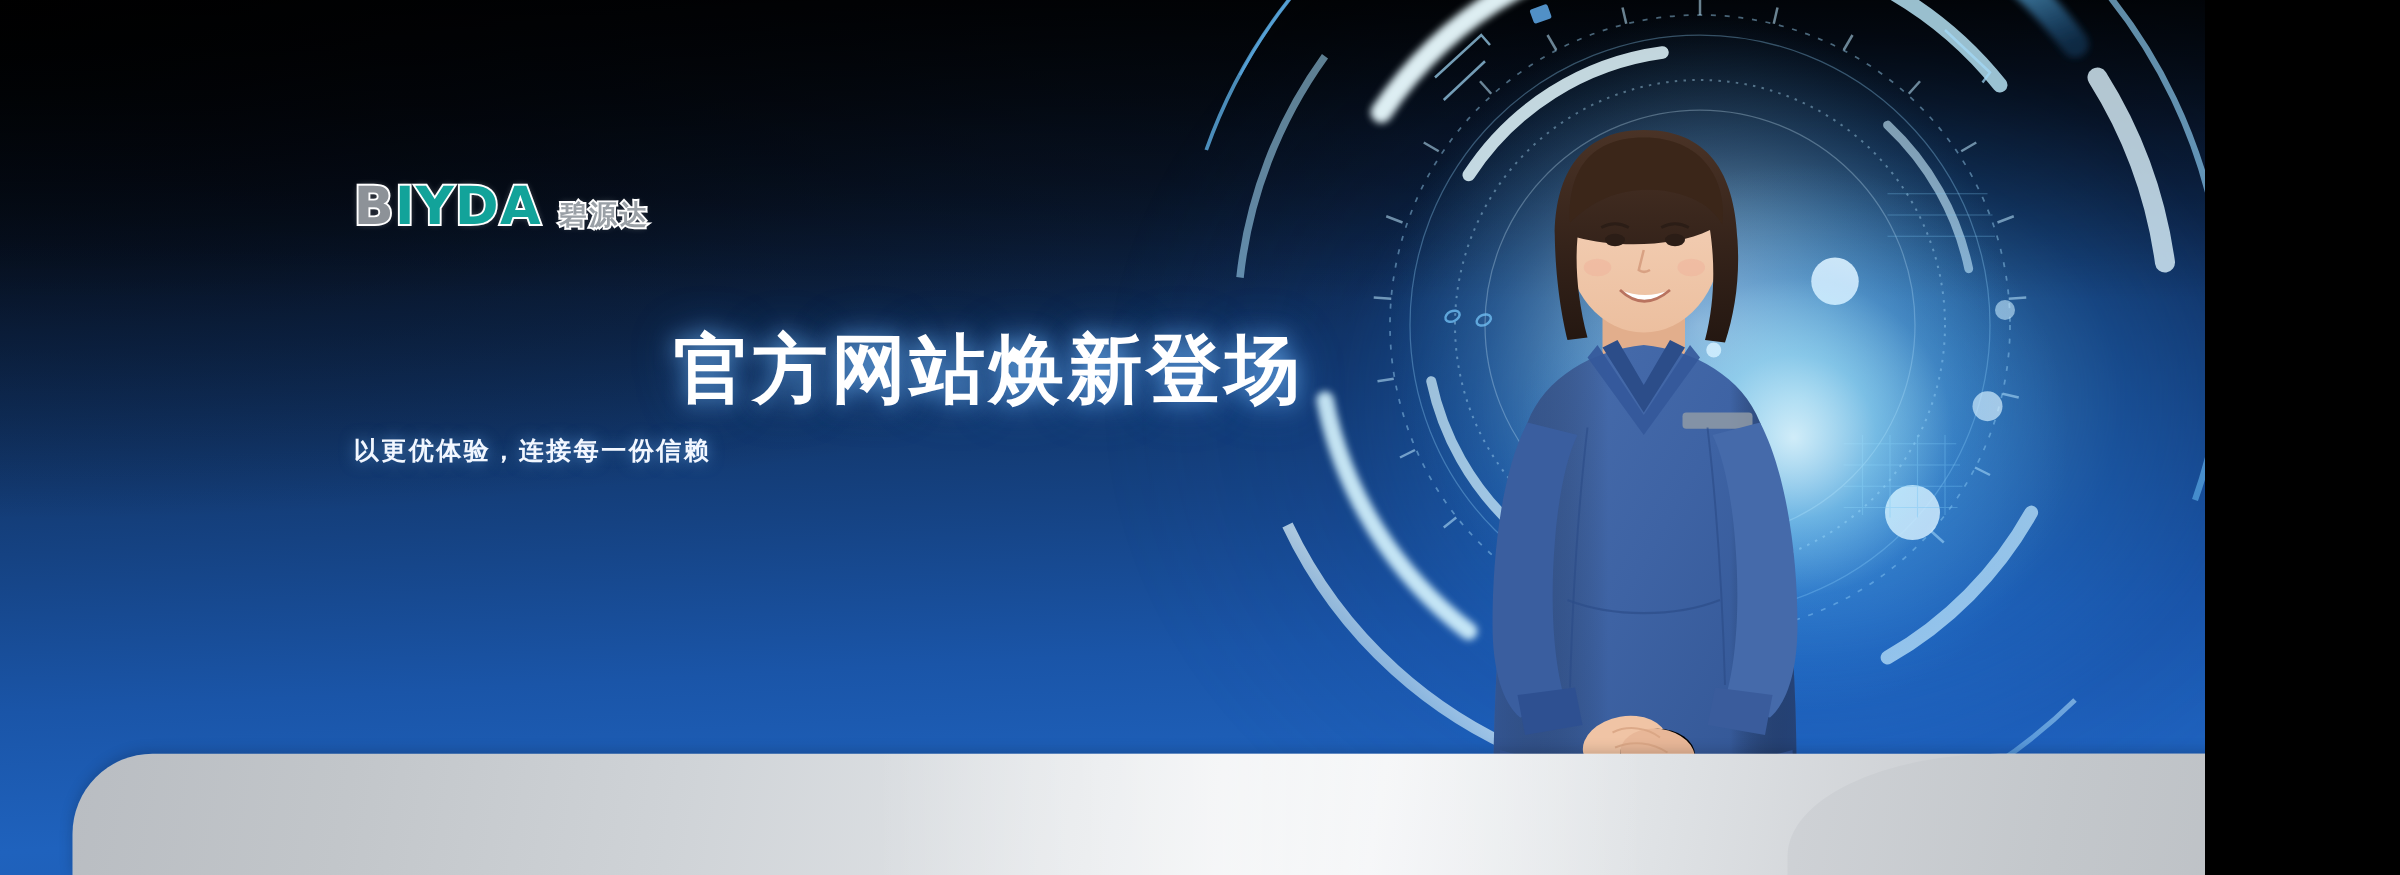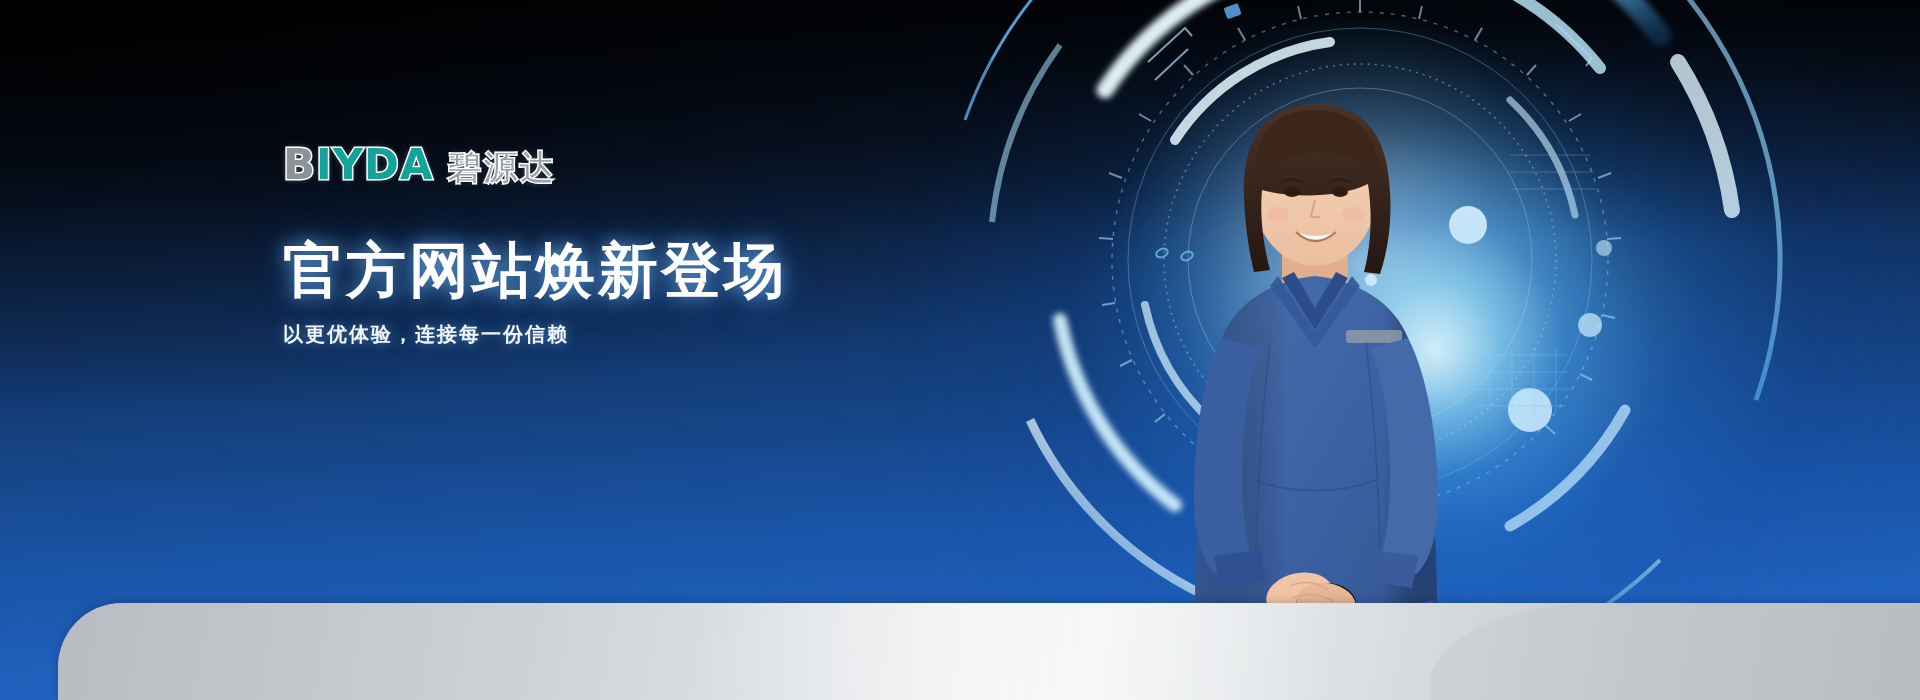--- a/index.html
+++ b/index.html
@@ -1,17 +1,17 @@
 <!DOCTYPE html>
 <html><head>
 <meta charset="utf-8">
 <style>
   html,body{margin:0;padding:0;background:#000;}
   #stage{
-    position:relative;width:1920px;height:700px;overflow:hidden;
+    position:relative;width:1764px;height:700px;overflow:hidden;
     font-family:"Liberation Sans","DejaVu Sans",sans-serif;
     background:#061028;
   }
 
   
   .bg-base{
     position:absolute;inset:0;
     background:linear-gradient(177deg,
        #03060f 0%,
        #07111f 10%,
@@ -59,36 +59,37 @@
   .content{position:absolute;left:283px;top:140px;width:760px;}
 
   .logo{display:flex;align-items:flex-end;gap:14px;height:46px;}
   .logo-mark{
     font-size:42px;font-weight:700;letter-spacing:1px;line-height:1;
     font-family:"DejaVu Sans","Liberation Sans",sans-serif;
   }
   .logo-mark .l-b{color:#8d9298;}
   .logo-mark .l-rest{color:#12a39a;}
   .logo-cn{
-    font-size:34px;font-weight:400;color:#9aa0a6;line-height:1;
+    font-size:22px;font-weight:700;color:#9aa0a6;line-height:1;
     letter-spacing:2px;position:relative;top:-2px;
     font-family:"DejaVu Sans","Liberation Sans",sans-serif;
   }
   .logo-mark,.logo-cn{
     -webkit-text-stroke:3px #ffffff;
     paint-order:stroke fill;
     text-shadow:0 0 6px rgba(255,255,255,0.35);
   }
 
   .headline{
-    margin-top:54px;
+    margin-top:80px;
     font-size:60px;font-weight:700;color:#ffffff;letter-spacing:3px;
     line-height:1;white-space:nowrap;
     text-shadow:0 0 18px rgba(120,190,255,0.75),0 0 38px rgba(60,140,240,0.45);
     font-family:"DejaVu Sans","Liberation Sans",sans-serif;
+    text-align:right;
   }
   .subline{
     margin-top:24px;
     font-size:20px;font-weight:700;color:#f2f7ff;letter-spacing:2px;
     line-height:1;white-space:nowrap;
     text-shadow:0 0 12px rgba(120,190,255,0.55);
     font-family:"DejaVu Sans","Liberation Sans",sans-serif;
   }
 
   

